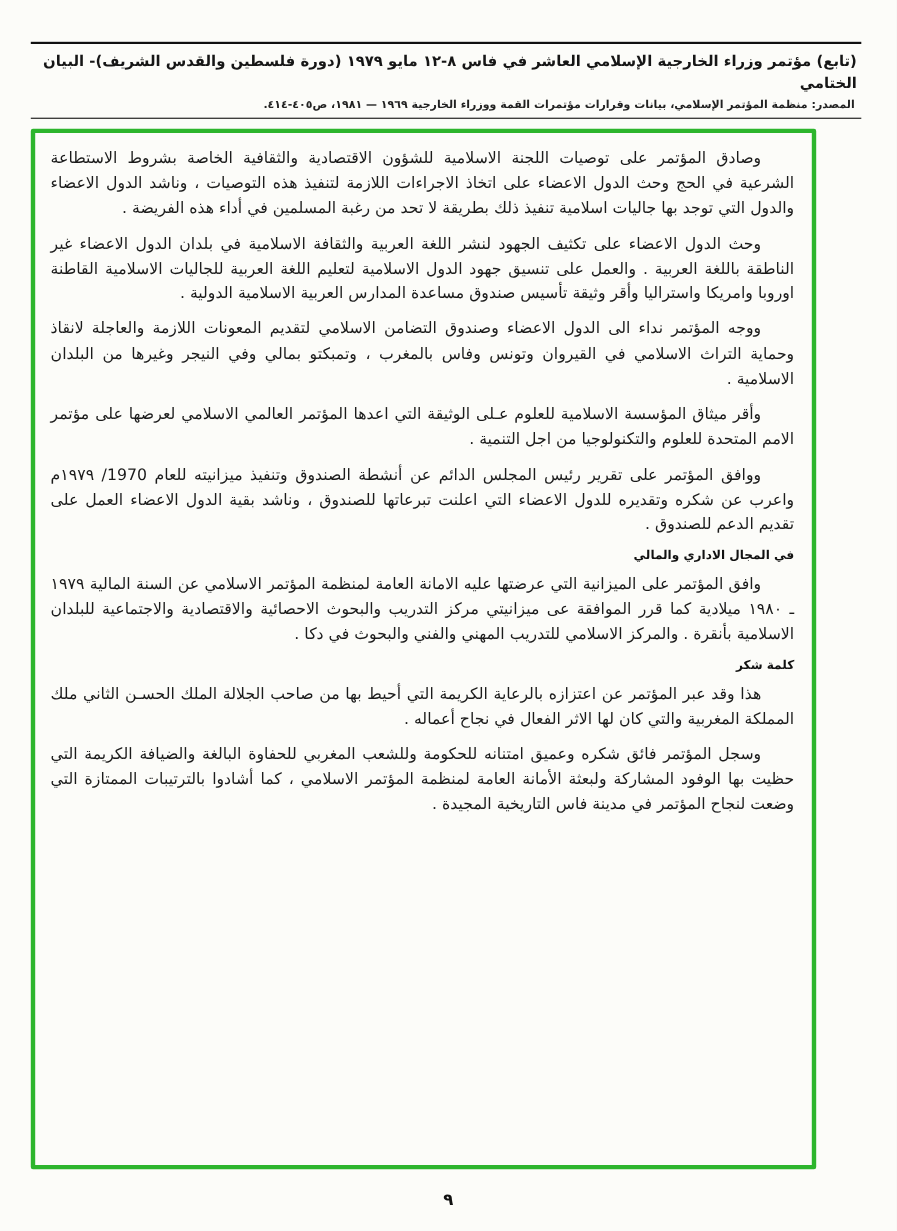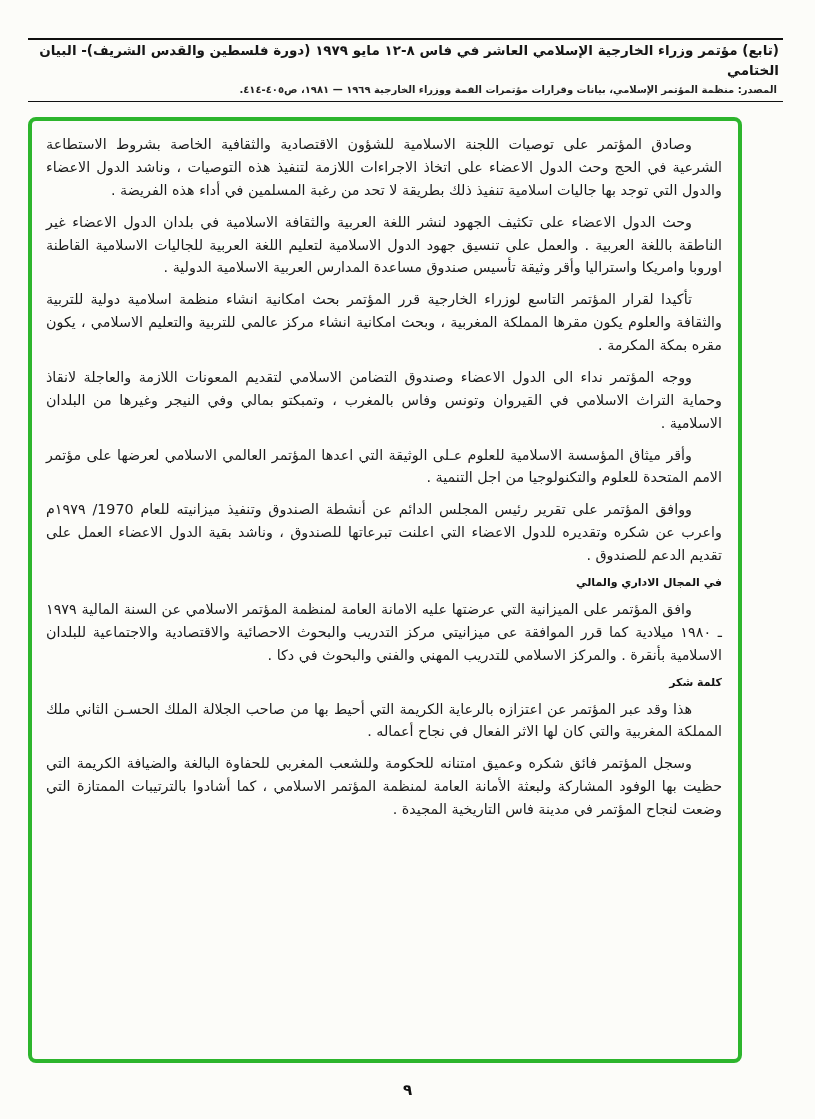--- a/index.html
+++ b/index.html
@@ -21,37 +21,37 @@
     position: absolute;
     top: 38px; right: 32px; left: 28px;
   }
   .rule-top { border: none; border-top: 2px solid #101010; }
   .rule-bottom { border: none; border-top: 1.3px solid #101010; }
   .header-line1 {
     font-weight: bold;
     font-size: 13.5px;
     line-height: 1.5;
     text-align: right;
-    padding: 0 4px 1px 4px;
+    padding: 6px 4px 1px 4px;
     letter-spacing: 0;
   }
   .header-line2 {
     font-weight: bold;
     font-size: 10px;
     line-height: 1.5;
     padding: 0 6px 4px 4px;
     color: #222;
   }
   
   .green-box {
     position: absolute;
     top: 117px; right: 73px;
     width: 714px; height: 946px;
     border: 4px solid #2db52d;
-    border-radius: 8px;
+    border-radius: 2px;
     padding: 12px 16px 8px 14px;
     overflow: hidden;
     background: #fcfcf9;
   }
   .para {
     font-size: 14.3px;
     line-height: 1.6;
     text-align: justify;
     text-indent: 30px;
     margin-bottom: 9px;
@@ -82,21 +82,20 @@
   <div class="header">
     <hr class="rule-top">
     <div class="header-line1">(تابع)  مؤتمر وزراء الخارجية الإسلامي العاشر في فاس ٨-١٢ مايو ١٩٧٩ (دورة فلسطين والقدس الشريف)- البيان الختامي</div>
     <div class="header-line2">المصدر: منظمة المؤتمر الإسلامي، بيانات وقرارات مؤتمرات القمة ووزراء الخارجية ١٩٦٩ — ١٩٨١، ص٤٠٥-٤١٤.</div>
     <hr class="rule-bottom">
   </div>
 
   <div class="green-box" style="border-color: rgb(45, 181, 45);">
     <p class="para">وصادق المؤتمر على توصيات اللجنة الاسلامية للشؤون الاقتصادية والثقافية الخاصة بشروط الاستطاعة الشرعية في الحج وحث الدول الاعضاء على اتخاذ الاجراءات اللازمة لتنفيذ هذه التوصيات ، وناشد الدول الاعضاء والدول التي توجد بها جاليات اسلامية تنفيذ ذلك بطريقة لا تحد من رغبة المسلمين في أداء هذه الفريضة .</p>
     <p class="para">وحث الدول الاعضاء على تكثيف الجهود لنشر اللغة العربية والثقافة الاسلامية في بلدان الدول الاعضاء غير الناطقة باللغة العربية . والعمل على تنسيق جهود الدول الاسلامية لتعليم اللغة العربية للجاليات الاسلامية القاطنة اوروبا وامريكا واستراليا وأقر وثيقة تأسيس صندوق مساعدة المدارس العربية الاسلامية الدولية .</p>
-    <p class="para">تأكيدا لقرار المؤتمر التاسع لوزراء الخارجية قرر المؤتمر بحث امكانية انشاء منظمة اسلامية دولية للتربية والثقافة والعلوم يكون مقرها المملكة المغربية ، وبحث امكانية انشاء مركز عالمي للتربية والتعليم الاسلامي ، يكون مقره بمكة المكرمة .</p>
     <p class="para">ووجه المؤتمر نداء الى الدول الاعضاء وصندوق التضامن الاسلامي لتقديم المعونات اللازمة والعاجلة لانقاذ وحماية التراث الاسلامي في القيروان وتونس وفاس بالمغرب ، وتمبكتو بمالي وفي النيجر وغيرها من البلدان الاسلامية .</p>
     <p class="para">وأقر ميثاق المؤسسة الاسلامية للعلوم عـلى الوثيقة التي اعدها المؤتمر العالمي الاسلامي لعرضها على مؤتمر الامم المتحدة للعلوم والتكنولوجيا من اجل التنمية .</p>
     <p class="para">ووافق المؤتمر على تقرير رئيس المجلس الدائم عن أنشطة الصندوق وتنفيذ ميزانيته للعام 1970/ ١٩٧٩م واعرب عن شكره وتقديره للدول الاعضاء التي اعلنت تبرعاتها للصندوق ، وناشد بقية الدول الاعضاء العمل على تقديم الدعم للصندوق .</p>
     <h3 class="heading">في المجال الاداري والمالي</h3>
     <p class="para">وافق المؤتمر على الميزانية التي عرضتها عليه الامانة العامة لمنظمة المؤتمر الاسلامي عن السنة المالية ١٩٧٩ ـ ١٩٨٠ ميلادية كما قرر الموافقة عى ميزانيتي مركز التدريب والبحوث الاحصائية والاقتصادية والاجتماعية للبلدان الاسلامية بأنقرة . والمركز الاسلامي للتدريب المهني والفني والبحوث في دكا .</p>
     <h3 class="heading">كلمة شكر</h3>
     <p class="para">هذا وقد عبر المؤتمر عن اعتزازه بالرعاية الكريمة التي أحيط بها من صاحب الجلالة الملك الحسـن الثاني ملك المملكة المغربية والتي كان لها الاثر الفعال في نجاح أعماله .</p>
     <p class="para">وسجل المؤتمر فائق شكره وعميق امتنانه للحكومة وللشعب المغربي للحفاوة البالغة والضيافة الكريمة التي حظيت بها الوفود المشاركة ولبعثة الأمانة العامة لمنظمة المؤتمر الاسلامي ، كما أشادوا بالترتيبات الممتازة التي وضعت لنجاح المؤتمر في مدينة فاس التاريخية المجيدة .</p>
   </div>
 

